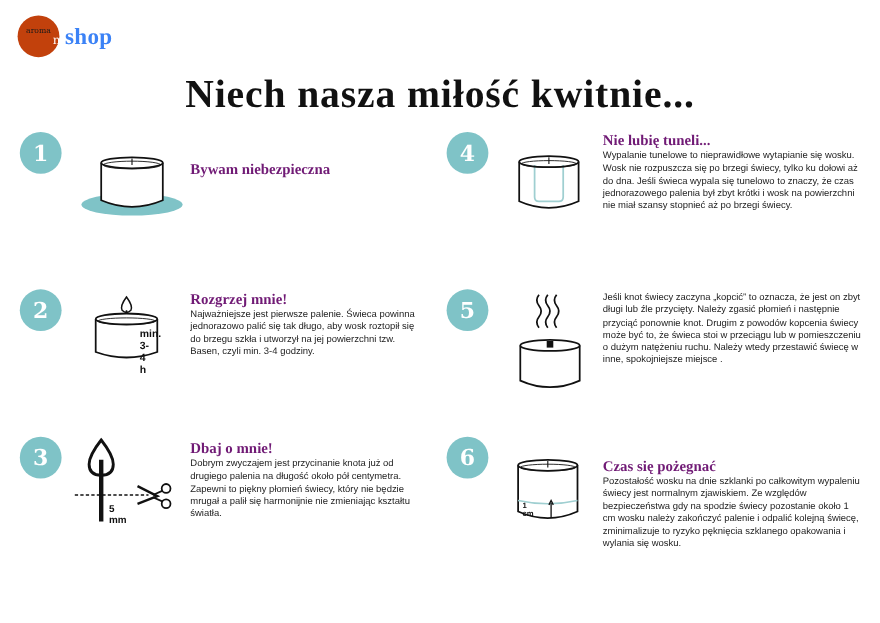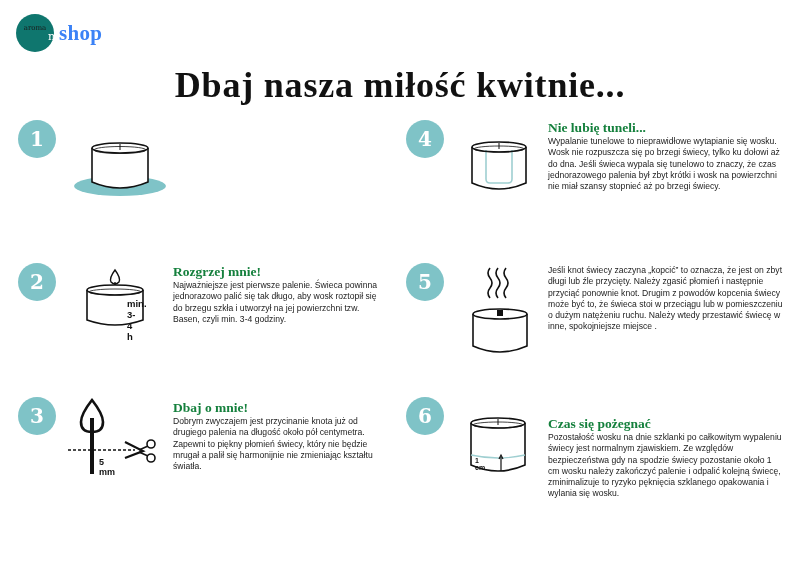--- a/index.html
+++ b/index.html
@@ -1,56 +1,57 @@
 <!DOCTYPE html>
 <html><head>
 <meta charset="utf-8">
 <style>
   * { box-sizing: border-box; margin: 0; padding: 0; }
   html, body { width: 800px; height: 566px; background: #ffffff; overflow: hidden; }
   body { position: relative; font-family: "Liberation Sans", sans-serif; color: #1a1a1a; }
 
   .logo { position: absolute; left: 16px; top: 14px; display: flex; align-items: center; }
-  .logo-circle { width: 38px; height: 38px; border-radius: 50%; background: #0f766e; display: flex; flex-direction: column; align-items: center; justify-content: center; line-height: 1; }
+  .logo-circle { width: 38px; height: 38px; border-radius: 50%; background: #c2410c; display: flex; flex-direction: column; align-items: center; justify-content: center; line-height: 1; }
   .logo-small { font-family: "DejaVu Serif", serif; font-size: 7px; color: #1a1a1a; }
   .logo-big { font-family: "DejaVu Serif", serif; font-size: 11px; color: #ffffff; margin-top: -1px; margin-left: 43px; }
   .logo-shop { font-family: "Liberation Serif", serif; font-weight: bold; font-size: 21px; margin-left: 5px; color: #3b82f6; letter-spacing: 0.3px; }
 
   .title { position: absolute; left: 0; width: 800px; top: 64px; text-align: center; font-family: "Liberation Serif", serif; font-weight: bold; font-size: 36px; letter-spacing: 0.8px; color: #111; }
 
   .step { position: absolute; }
   .num { position: absolute; width: 38px; height: 38px; border-radius: 50%; background: #7fc3c7; color: #ffffff; font-family: "DejaVu Serif", serif; font-weight: bold; font-size: 20px; display: flex; align-items: center; justify-content: center; }
   .icon { position: absolute; }
   .text { position: absolute; }
-  .heading { font-family: "Liberation Serif", serif; font-weight: bold; font-size: 13.5px; color: #15803d; line-height: 14px; margin-bottom: 1px; }
+  .heading { font-family: "Liberation Serif", serif; font-weight: bold; font-size: 13.5px; color: #701a75; line-height: 14px; margin-bottom: 1px; }
   .body { font-family: "Liberation Sans", sans-serif; font-size: 8.6px; line-height: 11.3px; color: #222; }
 </style>
 </head>
 <body>
 
 <div class="logo">
   <div class="logo-circle">
     <span class="logo-small">aroma</span>
     <span class="logo-big">me</span>
   </div>
   <span class="logo-shop">shop</span>
 </div>
 
-<h1 class="title">Dbaj nasza miłość kwitnie...</h1>
+<h1 class="title">Niech nasza miłość kwitnie...</h1>
 
 <div class="step">
   <div class="num" style="left:18px;top:120px;">1</div>
   <svg class="icon" style="left:70px;top:138px;" width="100" height="60" viewBox="0 0 100 60">
     <ellipse cx="50" cy="48" rx="46" ry="10" fill="#7fc3c7"></ellipse>
     <path d="M22 10 L22 44 Q50 56 78 44 L78 10" fill="#fff" stroke="#111" stroke-width="1.6"></path>
     <ellipse cx="50" cy="10" rx="28" ry="5" fill="#fff" stroke="#111" stroke-width="1.6"></ellipse>
     <ellipse cx="50" cy="12" rx="26" ry="3.5" fill="none" stroke="#111" stroke-width="0.8"></ellipse>
     <line x1="50" y1="6" x2="50" y2="12" stroke="#111" stroke-width="1"></line>
   </svg>
   <div class="text" style="left:173px;top:147px;width:200px;">
+    <div class="heading">Bywam niebezpieczna</div>
   </div>
 </div>
 
 <div class="step">
   <div class="num" style="left:18px;top:263px;">2</div>
   <svg class="icon" style="left:83px;top:268px;" width="64" height="62" viewBox="0 0 64 62">
     <path d="M32 2 Q26 10 28 14 Q32 18 36 14 Q38 10 32 2 Z" fill="#fff" stroke="#111" stroke-width="1.4"></path>
     <line x1="32" y1="14" x2="32" y2="22" stroke="#111" stroke-width="1.4"></line>
     <path d="M4 22 L4 52 Q32 62 60 52 L60 22" fill="#fff" stroke="#111" stroke-width="1.6"></path>
     <ellipse cx="32" cy="22" rx="28" ry="5" fill="#fff" stroke="#111" stroke-width="1.6"></ellipse>

